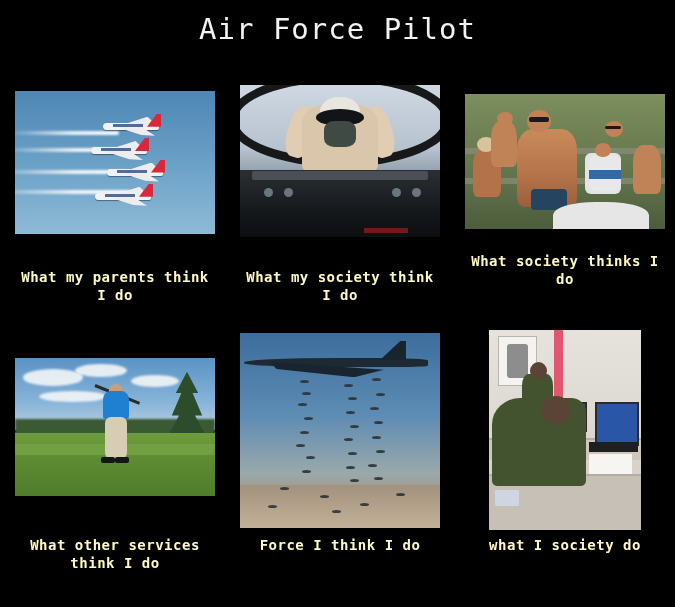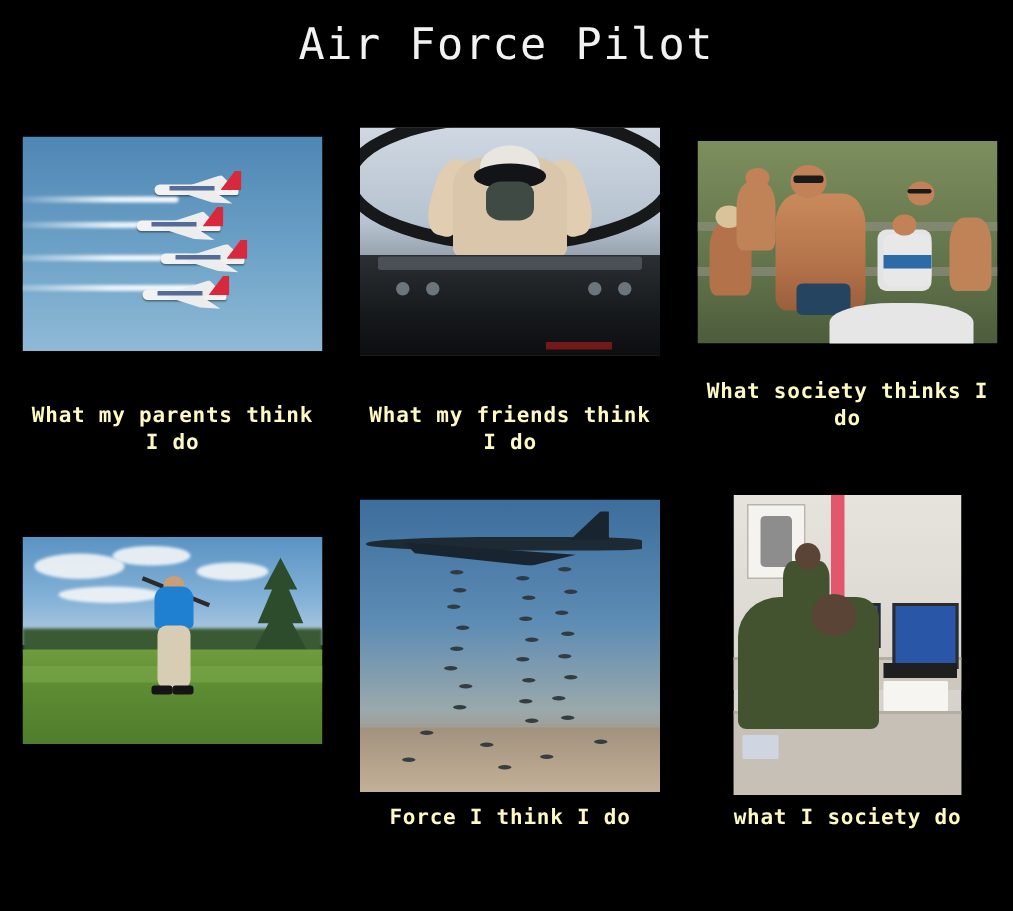--- a/index.html
+++ b/index.html
@@ -168,21 +168,21 @@
     <div class="mask"></div>
     <div class="dash">
       <div class="dashbar"></div>
       <div class="gauge" style="left:12%;top:26%;"></div>
       <div class="gauge" style="left:22%;top:26%;"></div>
       <div class="gauge" style="left:76%;top:26%;"></div>
       <div class="gauge" style="left:86%;top:26%;"></div>
       <div class="hud"></div>
     </div>
   </div>
-  <div class="caption" id="c2">What my friends think
+  <div class="caption" id="c2">What my society think
 I do</div>
 
   <div class="frame" id="f3">
     <div class="tg-bg"></div>
     <div class="bleach" style="top:40%;"></div>
     <div class="bleach" style="top:62%;"></div>
     <div class="person" style="left:4%;top:40%;width:14%;height:36%;"></div>
     <div class="head" style="left:6%;top:32%;width:9%;height:11%;background:#d9c39a;"></div>
     <div class="person" style="left:13%;top:20%;width:13%;height:34%;background:#c08257;"></div>
     <div class="head" style="left:16%;top:13%;width:8%;height:10%;"></div>
@@ -213,20 +213,22 @@
     <div class="conifer"></div>
     <div class="fairway"></div>
     <div class="rough"></div>
     <div class="club"></div>
     <div class="golfer-head"></div>
     <div class="golfer-shirt"></div>
     <div class="golfer-pants"></div>
     <div class="shoe" style="left:43%;"></div>
     <div class="shoe" style="left:50%;"></div>
   </div>
+  <div class="caption" id="c4">What other services
+think I do</div>
 
   <div class="frame" id="f5">
     <div class="b-sky"></div>
     <div class="desert"></div>
     <div class="bomber">
       <div class="fus"></div>
         <div class="wing"></div>
         <div class="tailf"></div>
     </div>
     <div class="bomb" style="left:30%;top:24%;"></div>

